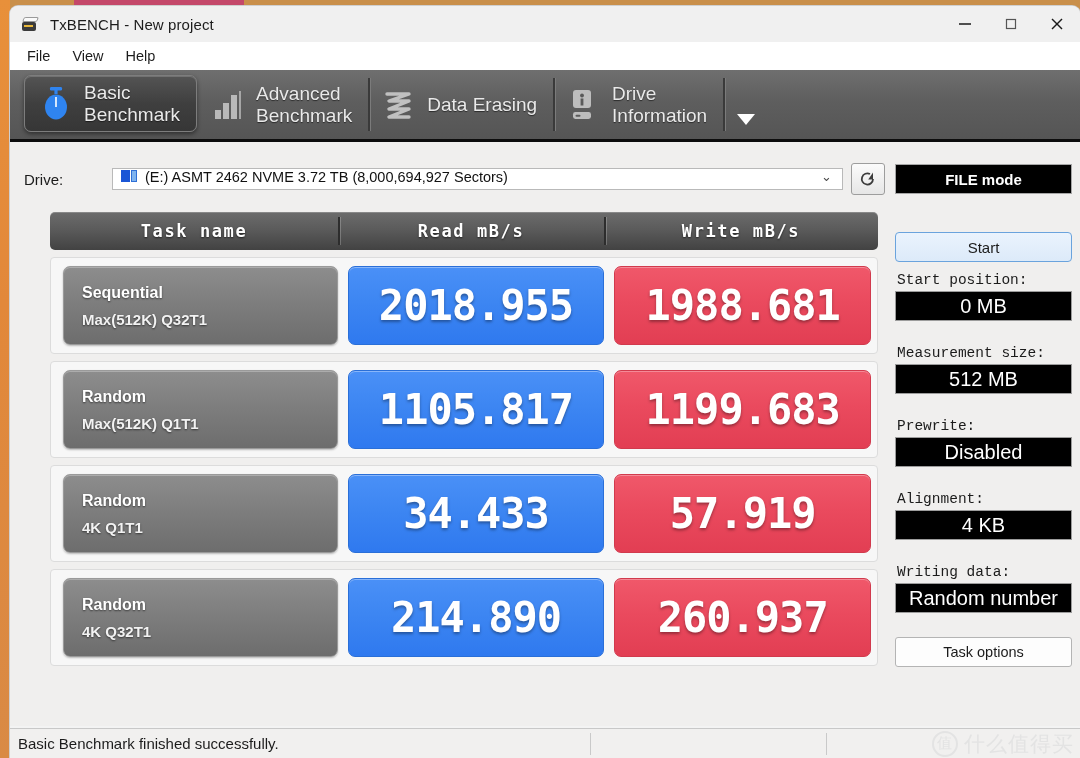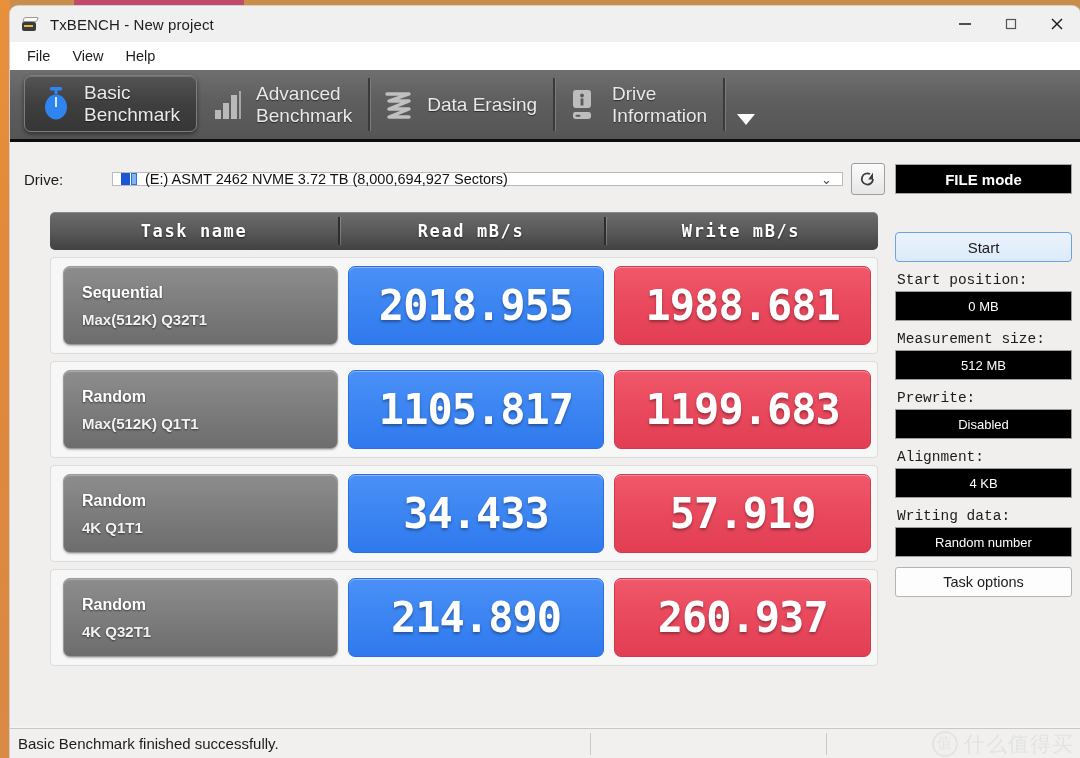--- a/index.html
+++ b/index.html
@@ -130,23 +130,23 @@
   .left-col { flex: 1 1 auto; position:relative; }
   .right-col {
     width: 185px; flex: 0 0 185px; padding-top: 22px; padding-right: 8px;
   }
   
   .drive-row {
     display:flex; align-items:center; height: 30px; margin: 22px 0 0 14px;
   }
   .drive-label { font-size: 15px; color:#1b1b1b; width: 88px; }
   .combo {
-    flex: 1 1 auto; height: 14px; background:#ffffff;
+    flex: 1 1 auto; height: 22px; background:#ffffff;
     border: 1px solid #b9b9b9;
-    display:flex; align-items:center; padding: 0 6px 0 8px; position:relative;
+    display:flex; padding: 0 6px 0 8px; position:relative;
   }
   .drive-glyph { width:17px; height:14px; position:relative; margin-right:7px; flex:0 0 auto;}
   .drive-glyph .sq { position:absolute; left:0; top:1px; width:9px; height:12px; background:#1b56d6;}
   .drive-glyph .sq2 { position:absolute; left:10px; top:1px; width:6px; height:12px; background:#7fb4ef; border:1px solid #2f6fd6;}
   .combo-text { font-size: 14.5px; color:#111; white-space:nowrap; }
   .combo-arrow { margin-left:auto; color:#4a4a4a; font-size: 13px; padding-right:4px;}
   .refresh-btn {
     width: 34px; height: 32px; margin-left: 8px; margin-right: 10px;
     background: linear-gradient(180deg,#fbfbfb,#e6e6e6);
     border: 1px solid #9d9d9d; border-radius: 3px;
@@ -220,21 +220,21 @@
   .start-btn {
     height: 30px; background: linear-gradient(180deg,#eaf3fd,#dceaf9);
     border:1px solid #6aa3dd; border-radius:4px;
     display:flex; align-items:center; justify-content:center;
     font-size: 15px; color:#1b1b1b; margin-bottom: 10px;
   }
   .fld-label { font-size: 14.5px; color:#1b1b1b; margin: 4px 0 3px 2px; font-family: Liberation Mono, monospace; }
   .fld-box {
     height: 30px; background:#000000; border:1px solid #9c9c9c;
     display:flex; align-items:center; justify-content:center;
-    color:#ffffff; font-size:13px; margin-bottom: 10px;
+    color:#ffffff; font-size:20px; margin-bottom: 24px;
   }
   .plain-btn {
     height: 30px; background:#fdfdfd; border:1px solid #b4b4b4; border-radius:3px;
     display:flex; align-items:center; justify-content:center;
     font-size: 14.5px; color:#1b1b1b; margin-top: 10px;
   }
   
   .statusbar {
     position:absolute; left:0; bottom:0; width:1070px; height:30px;
     background:#f1f0ef; border-top:1px solid #c8c8c8;

